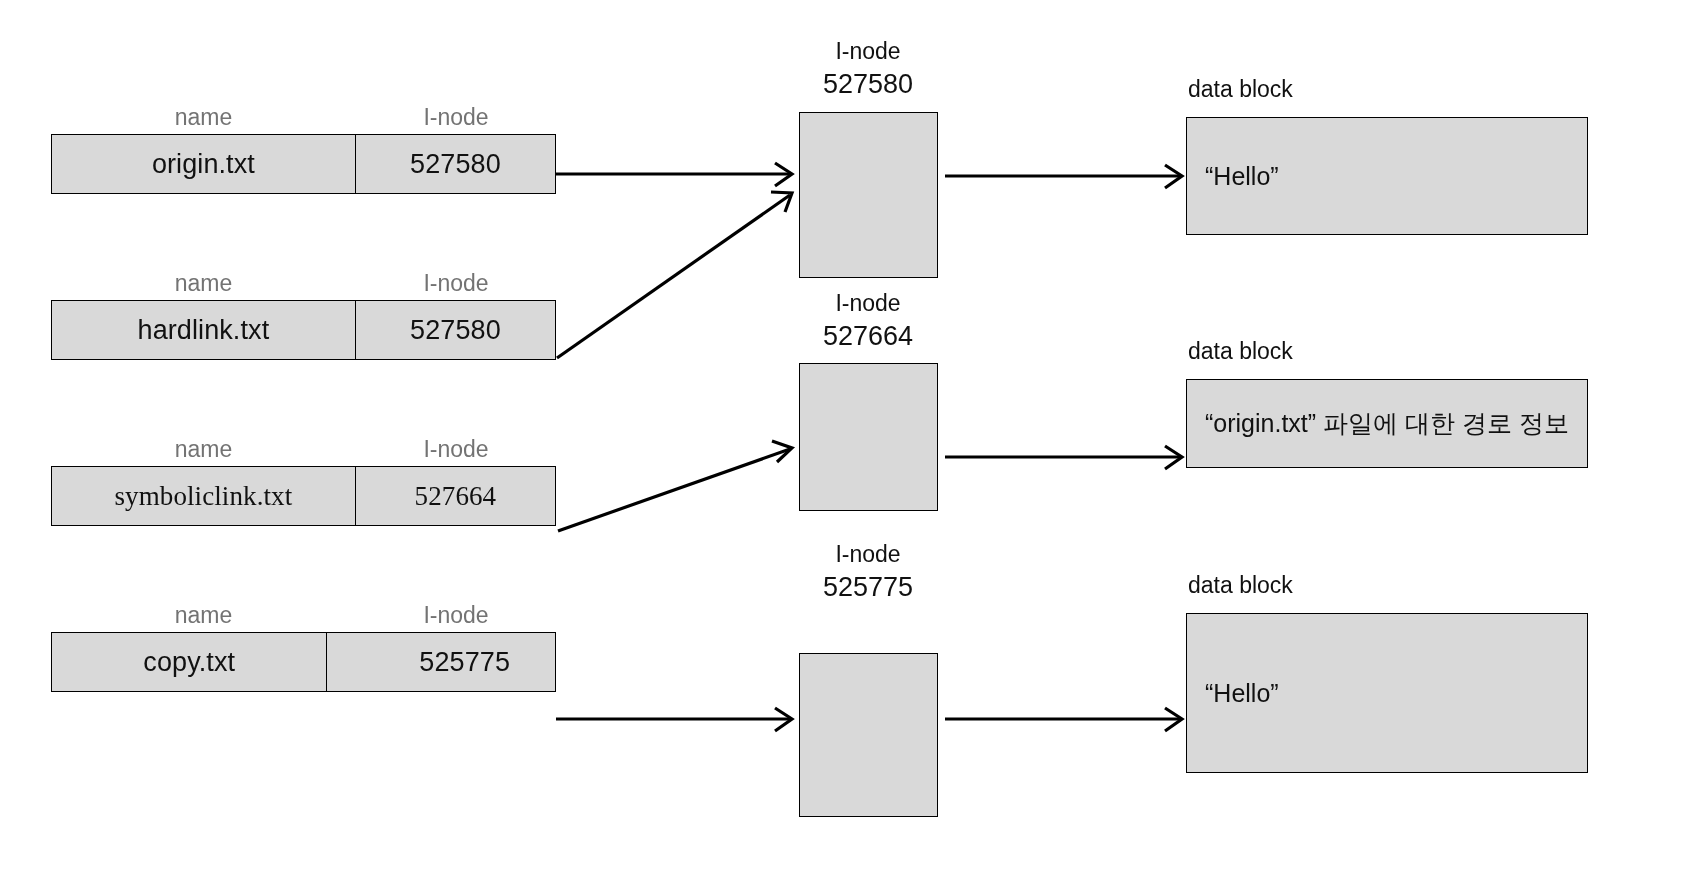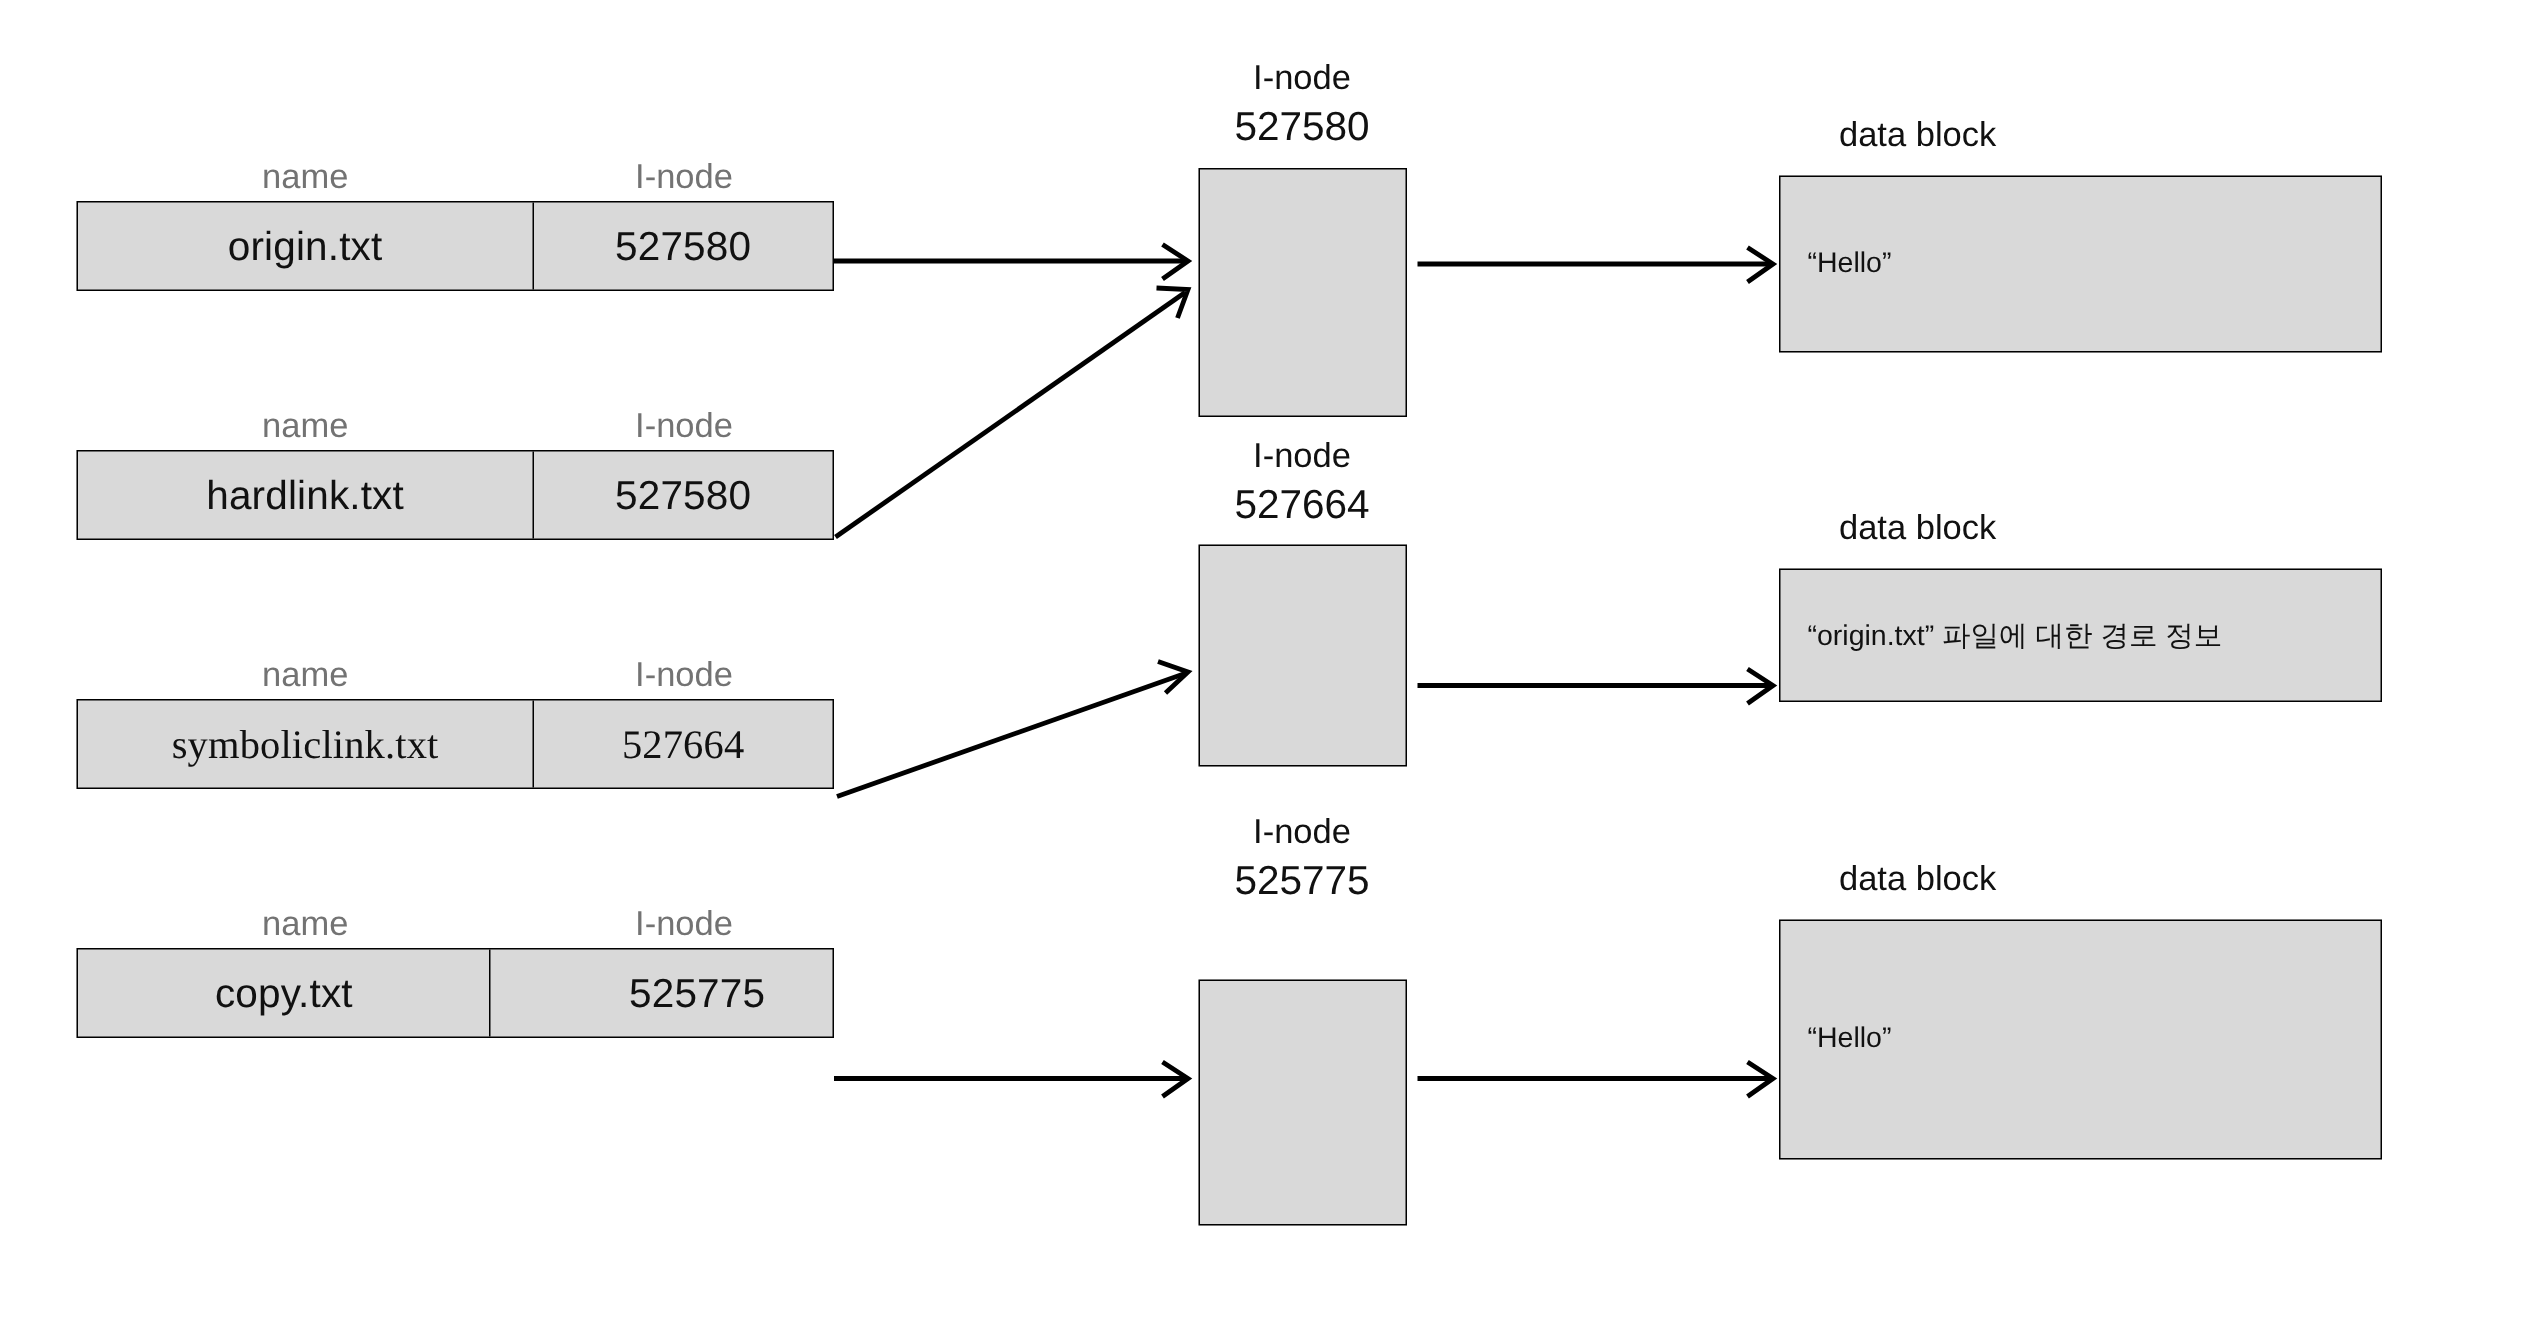--- a/index.html
+++ b/index.html
@@ -82,29 +82,28 @@
   
   .data-block {
     position: absolute;
     box-sizing: border-box;
     width: 402px;
     background: #d9d9d9;
     border: 1.8px solid #000000;
     display: flex;
     align-items: center;
     padding-left: 18px;
-    font-size: 19px;
+    font-size: 25px;
     color: #111111;
   }
   .data-block-label {
     position: absolute;
     font-size: 23px;
     color: #111111;
     white-space: nowrap;
-    margin-left: 38px;
   }
 
   
   .arrow-layer {
     position: absolute;
     left: 0;
     top: 0;
     width: 1684px;
     height: 882px;
     pointer-events: none;

